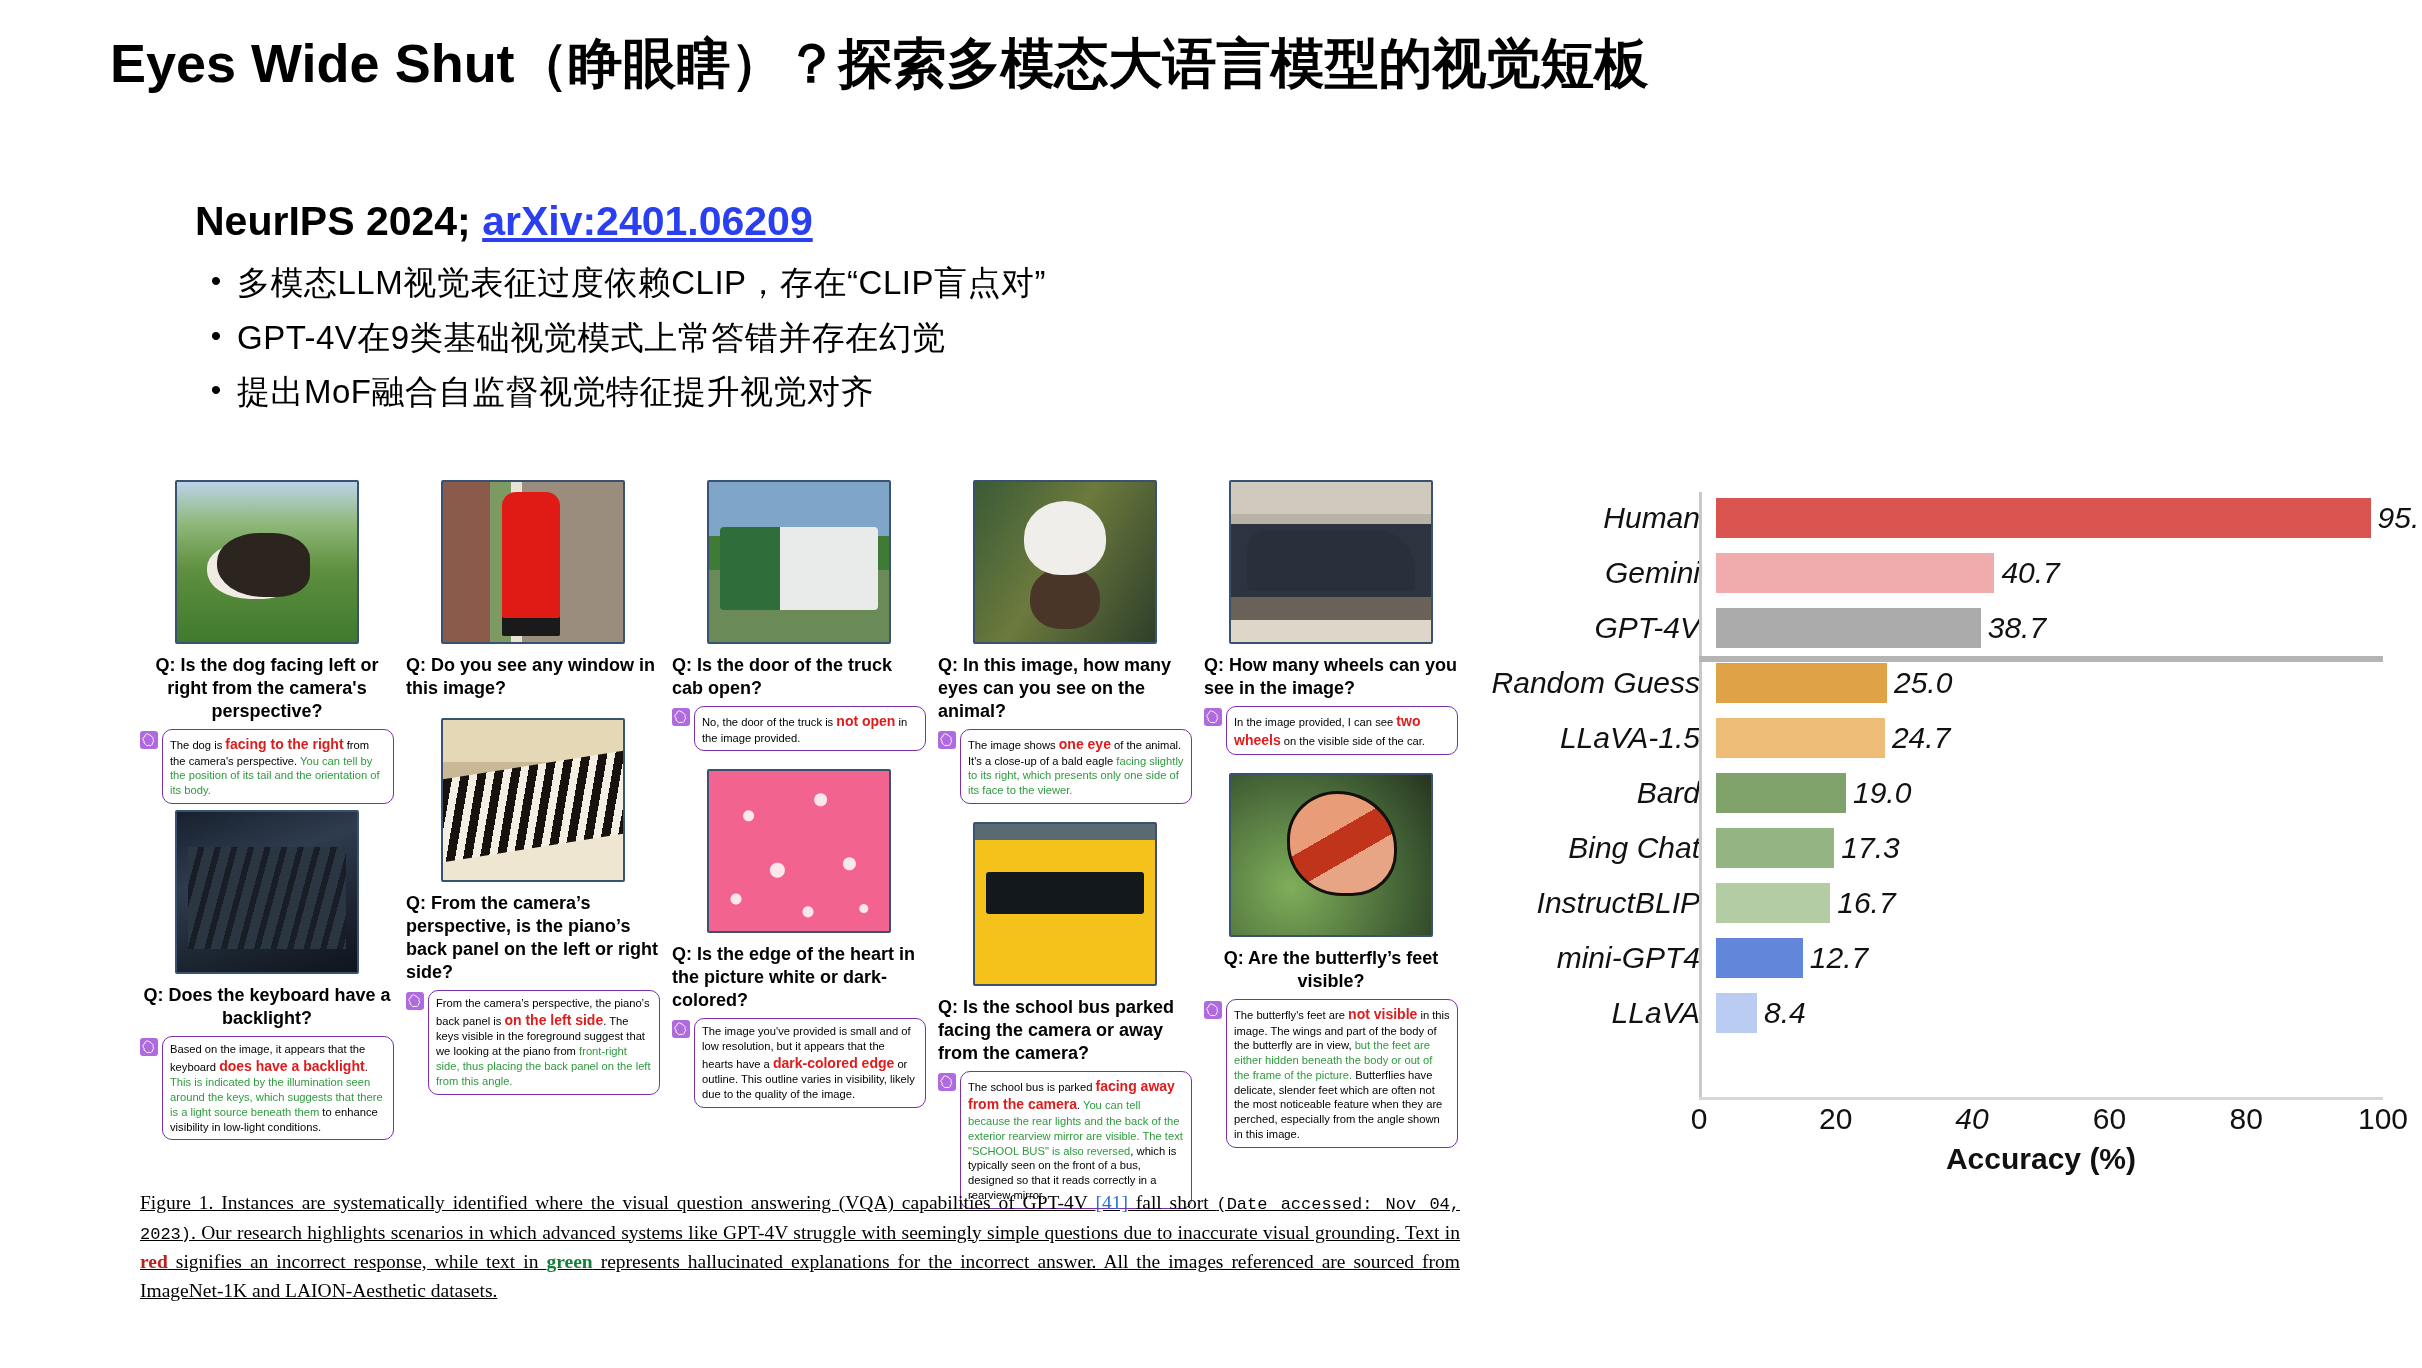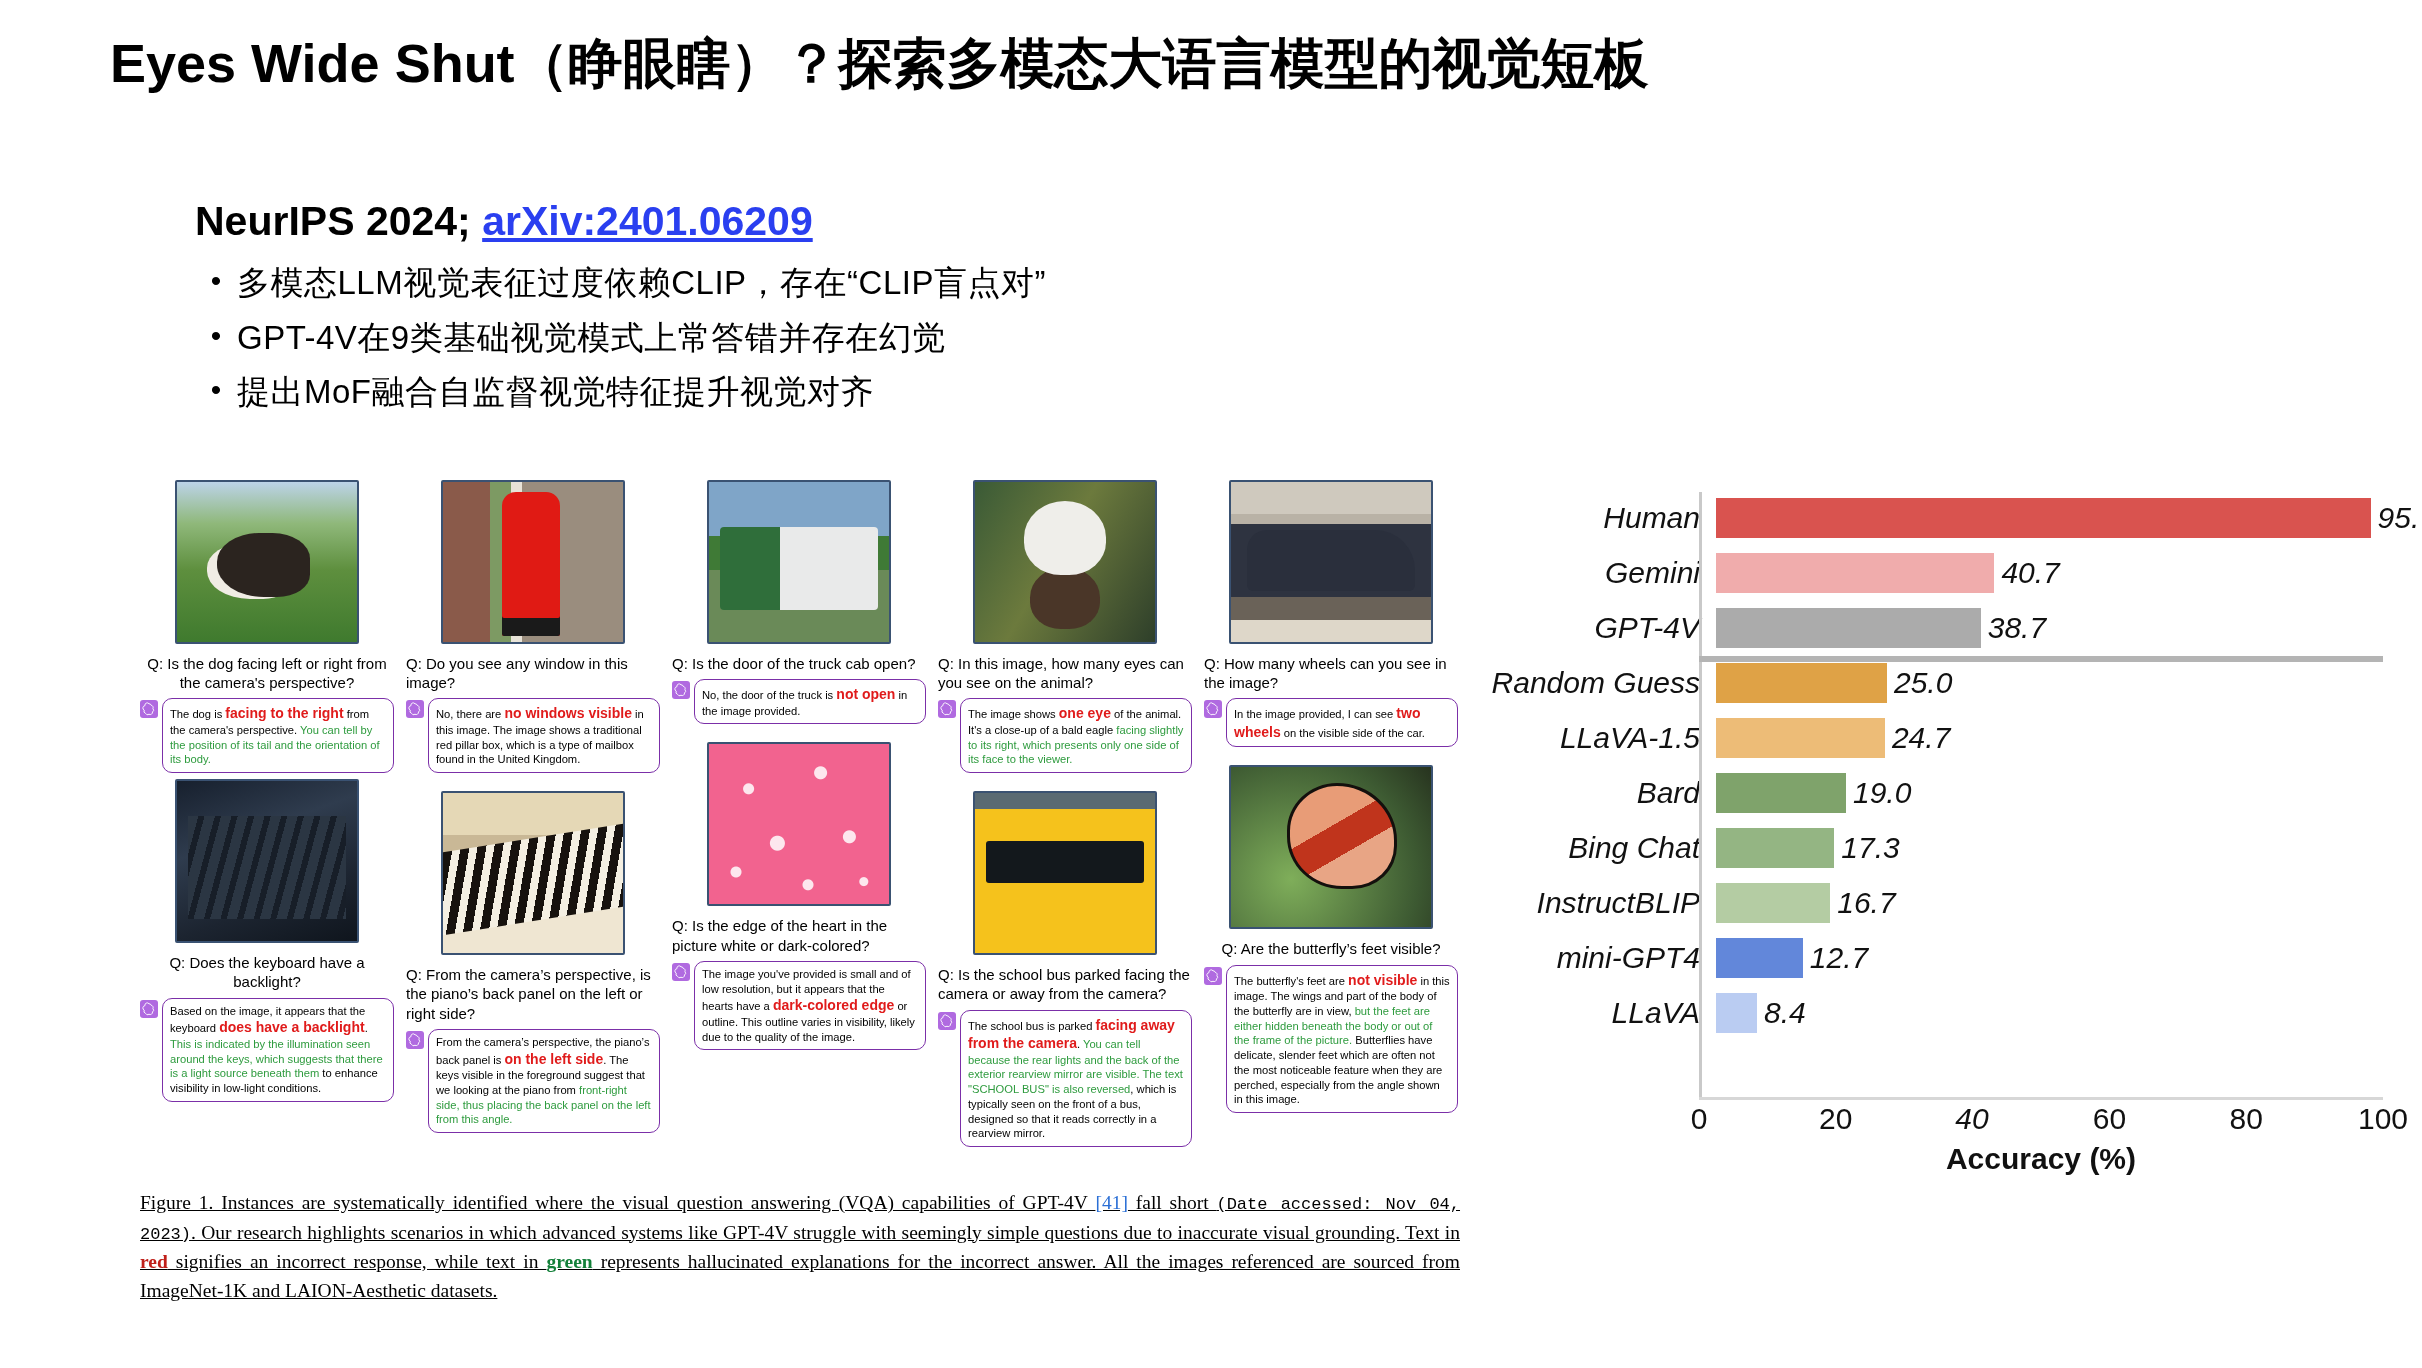--- a/index.html
+++ b/index.html
@@ -20,21 +20,21 @@
   .bullet-text{font-size:33px;line-height:1.35;letter-spacing:0.5px;}
 
   
   .figure{position:absolute;left:140px;top:480px;width:1320px;height:800px;}
   .fig-grid{display:flex;gap:12px;}
   .fig-col{width:254px;}
   .panel{margin-bottom:6px;}
   .panel-img{width:180px;height:160px;border:2px solid #3a5272;margin:0 auto;
     display:block;border-radius:2px;overflow:hidden;position:relative;}
   .panel-img.wide{width:200px;}
-  .panel-q{font-size:15px;font-weight:normal;line-height:1.28;margin:10px 0 6px 0;
+  .panel-q{font-size:18px;font-weight:bold;line-height:1.28;margin:10px 0 6px 0;
     text-align:left;}
   .panel-q.center{text-align:center;}
   .bubble-wrap{display:flex;align-items:flex-start;gap:4px;}
   .gpt-icon{flex:0 0 18px;width:18px;height:18px;background:#b06ae0;border-radius:3px;
     position:relative;margin-top:2px;}
   .gpt-icon svg{position:absolute;left:2px;top:2px;}
   .bubble{border:1.6px solid #7B2FA8;border-radius:10px;padding:5px 7px;
     font-size:11.2px;line-height:1.32;flex:1 1 auto;background:#fff;}
   .bubble .red{color:#E01B1B;font-weight:bold;font-size:14px;}
   .bubble .green{color:#2E9B3E;}
@@ -160,28 +160,20 @@
           </div>
           <div class="bubble"><span>Based on the image, it appears that the keyboard </span><span class="red">does have a backlight</span><span>. </span><span class="green">This is indicated by the illumination seen around the keys, which suggests that there is a light source beneath them</span><span> to enhance visibility in low-light conditions.</span></div>
         </div>
       </div>
     </div>
 
     <div class="fig-col">
       <div class="panel">
         <div class="panel-img im-post"></div>
         <div class="panel-q">Q: Do you see any window in this image?</div>
-        <div class="bubble-wrap">
-          <div class="gpt-icon">
-            <svg width="14" height="14" viewBox="0 0 24 24">
-                <path d="M12 3a4 4 0 0 1 3.8 2.7 4 4 0 0 1 3 5.5 4 4 0 0 1-.8 5.9A4 4 0 0 1 12 21a4 4 0 0 1-5.9-1.6 4 4 0 0 1-2.3-5.5A4 4 0 0 1 5 6.3 4 4 0 0 1 12 3z" fill="none" stroke="#fff" stroke-width="1.6"></path>
-              </svg>
-          </div>
-          <div class="bubble"><span>No, there are </span><span class="red">no windows visible</span><span> in this image. The image shows a traditional red pillar box, which is a type of mailbox found in the United Kingdom.</span></div>
-        </div>
       </div>
       <div class="panel" style="margin-top:18px;">
         <div class="panel-img im-piano"></div>
         <div class="panel-q">Q: From the camera’s perspective, is the piano’s back panel on the left or right side?</div>
         <div class="bubble-wrap">
           <div class="gpt-icon">
             <svg width="14" height="14" viewBox="0 0 24 24">
                 <path d="M12 3a4 4 0 0 1 3.8 2.7 4 4 0 0 1 3 5.5 4 4 0 0 1-.8 5.9A4 4 0 0 1 12 21a4 4 0 0 1-5.9-1.6 4 4 0 0 1-2.3-5.5A4 4 0 0 1 5 6.3 4 4 0 0 1 12 3z" fill="none" stroke="#fff" stroke-width="1.6"></path>
               </svg>
           </div>

